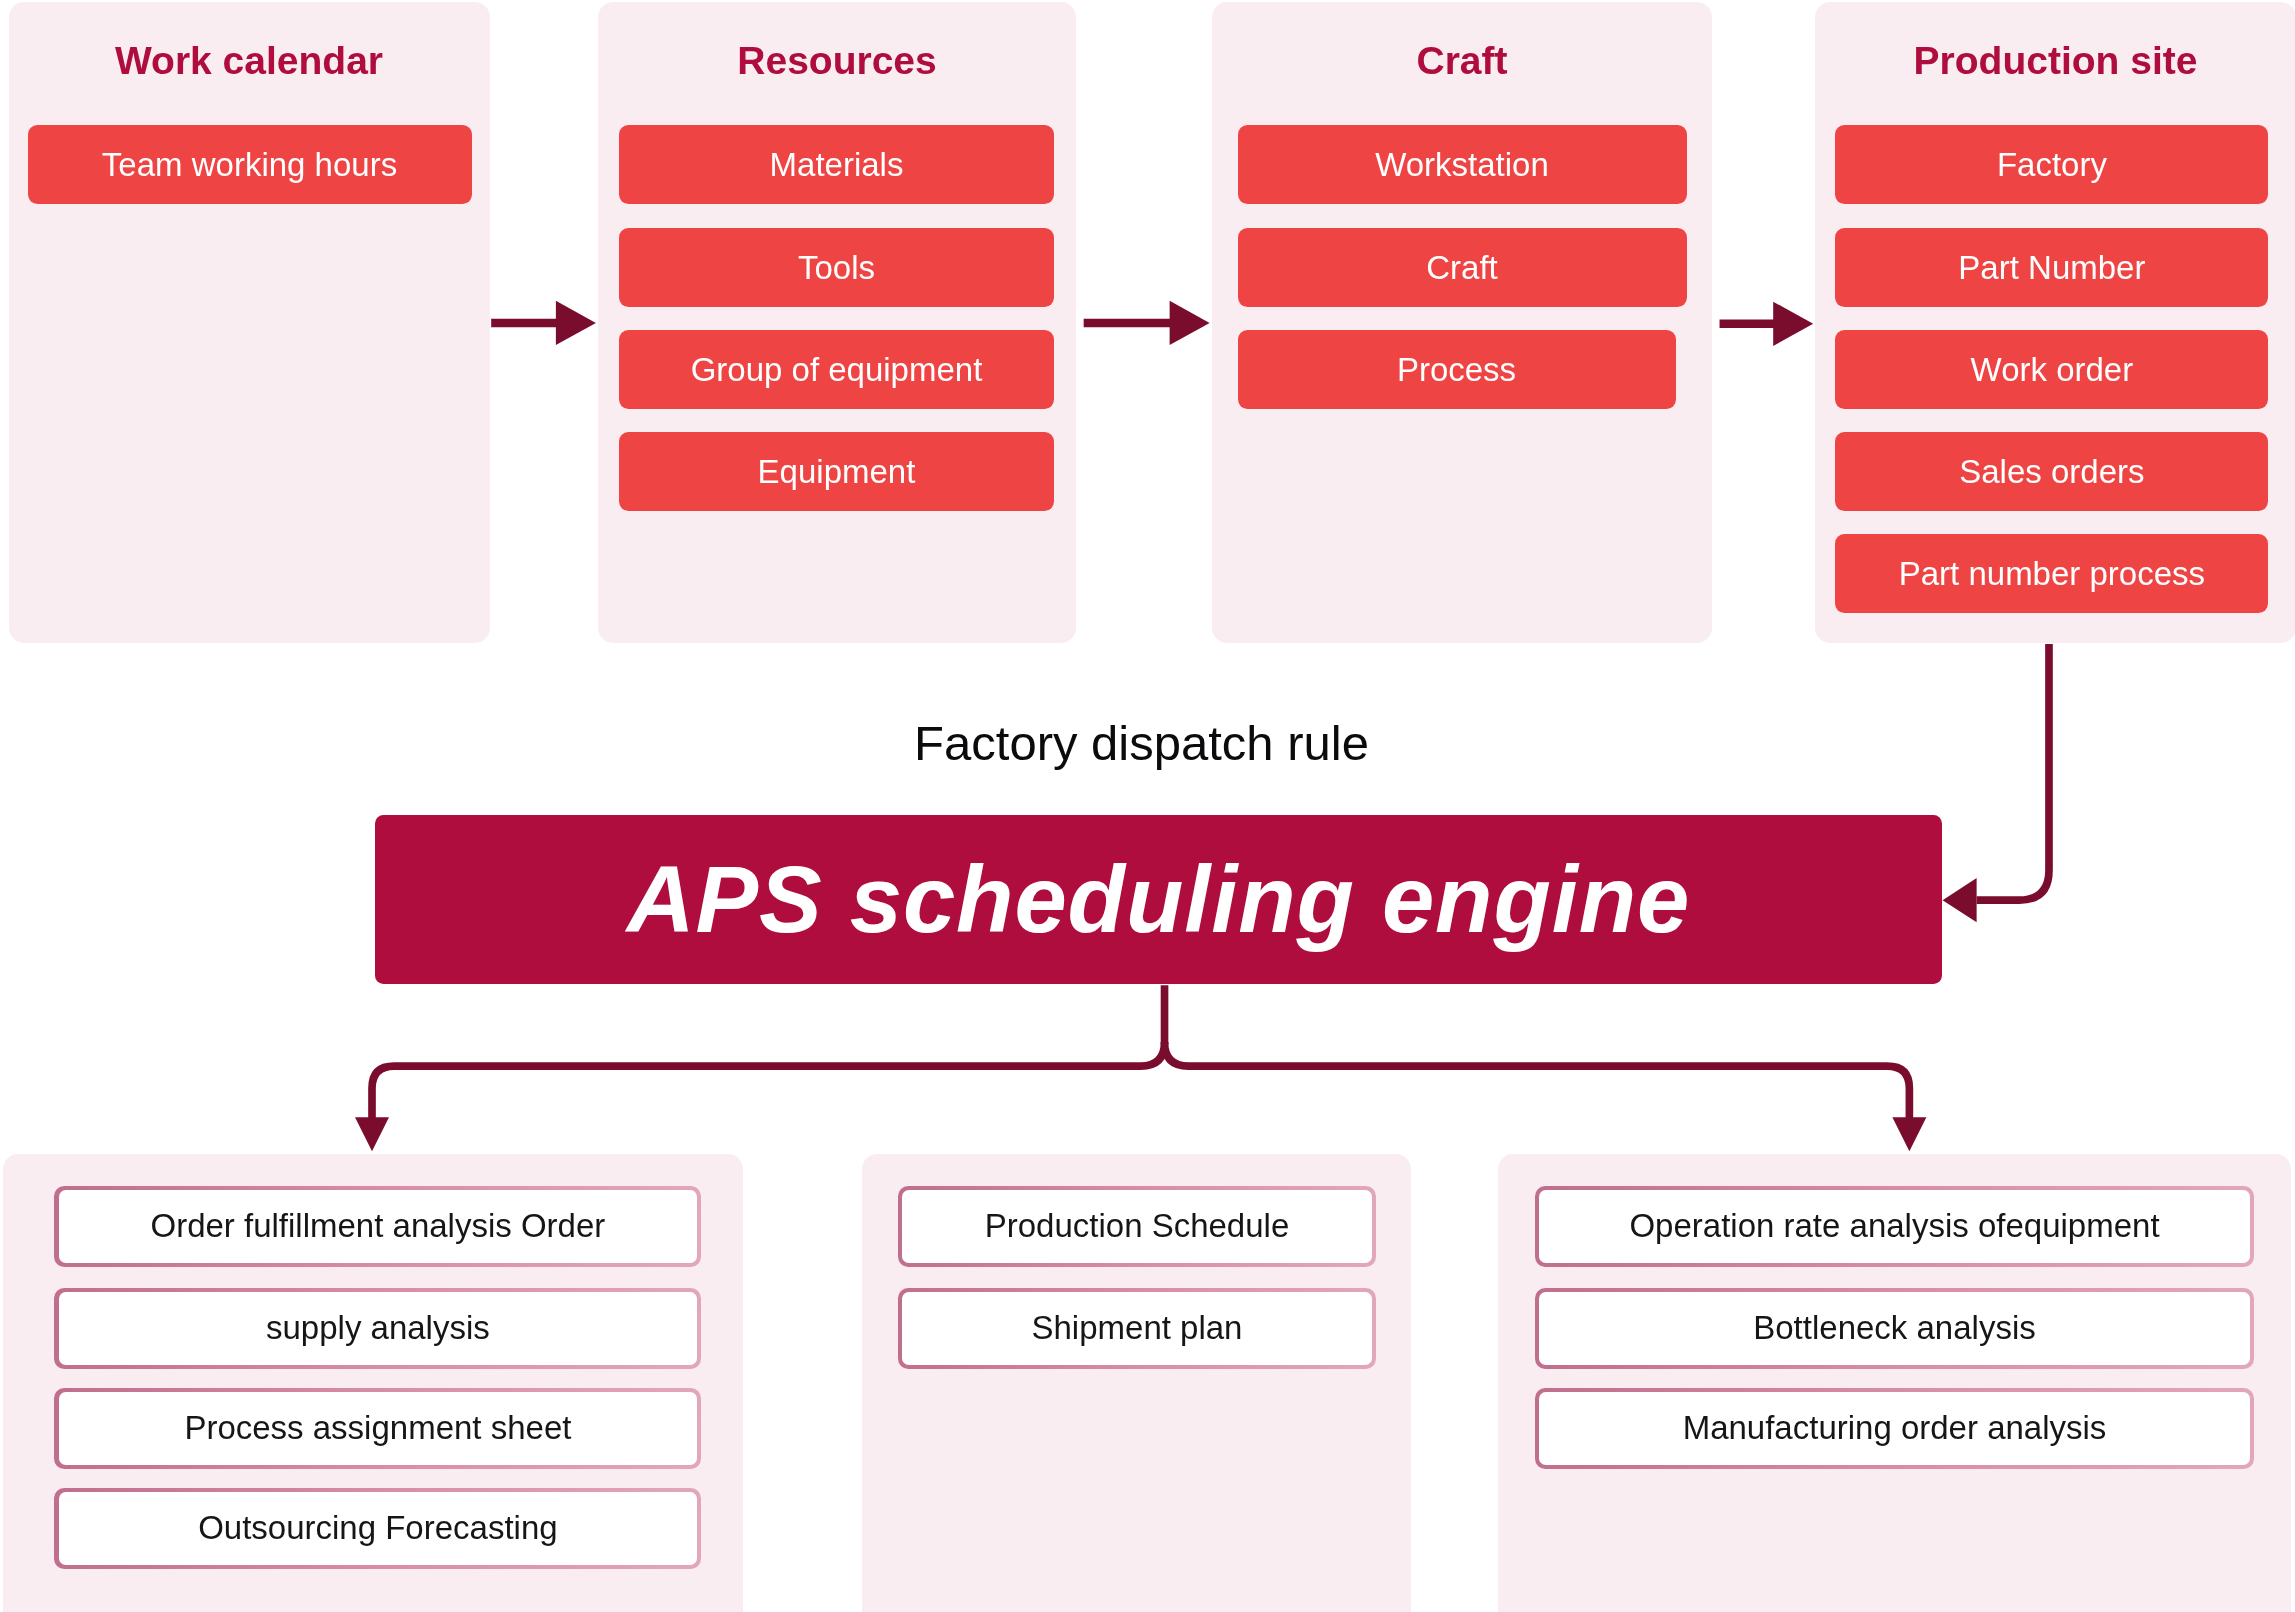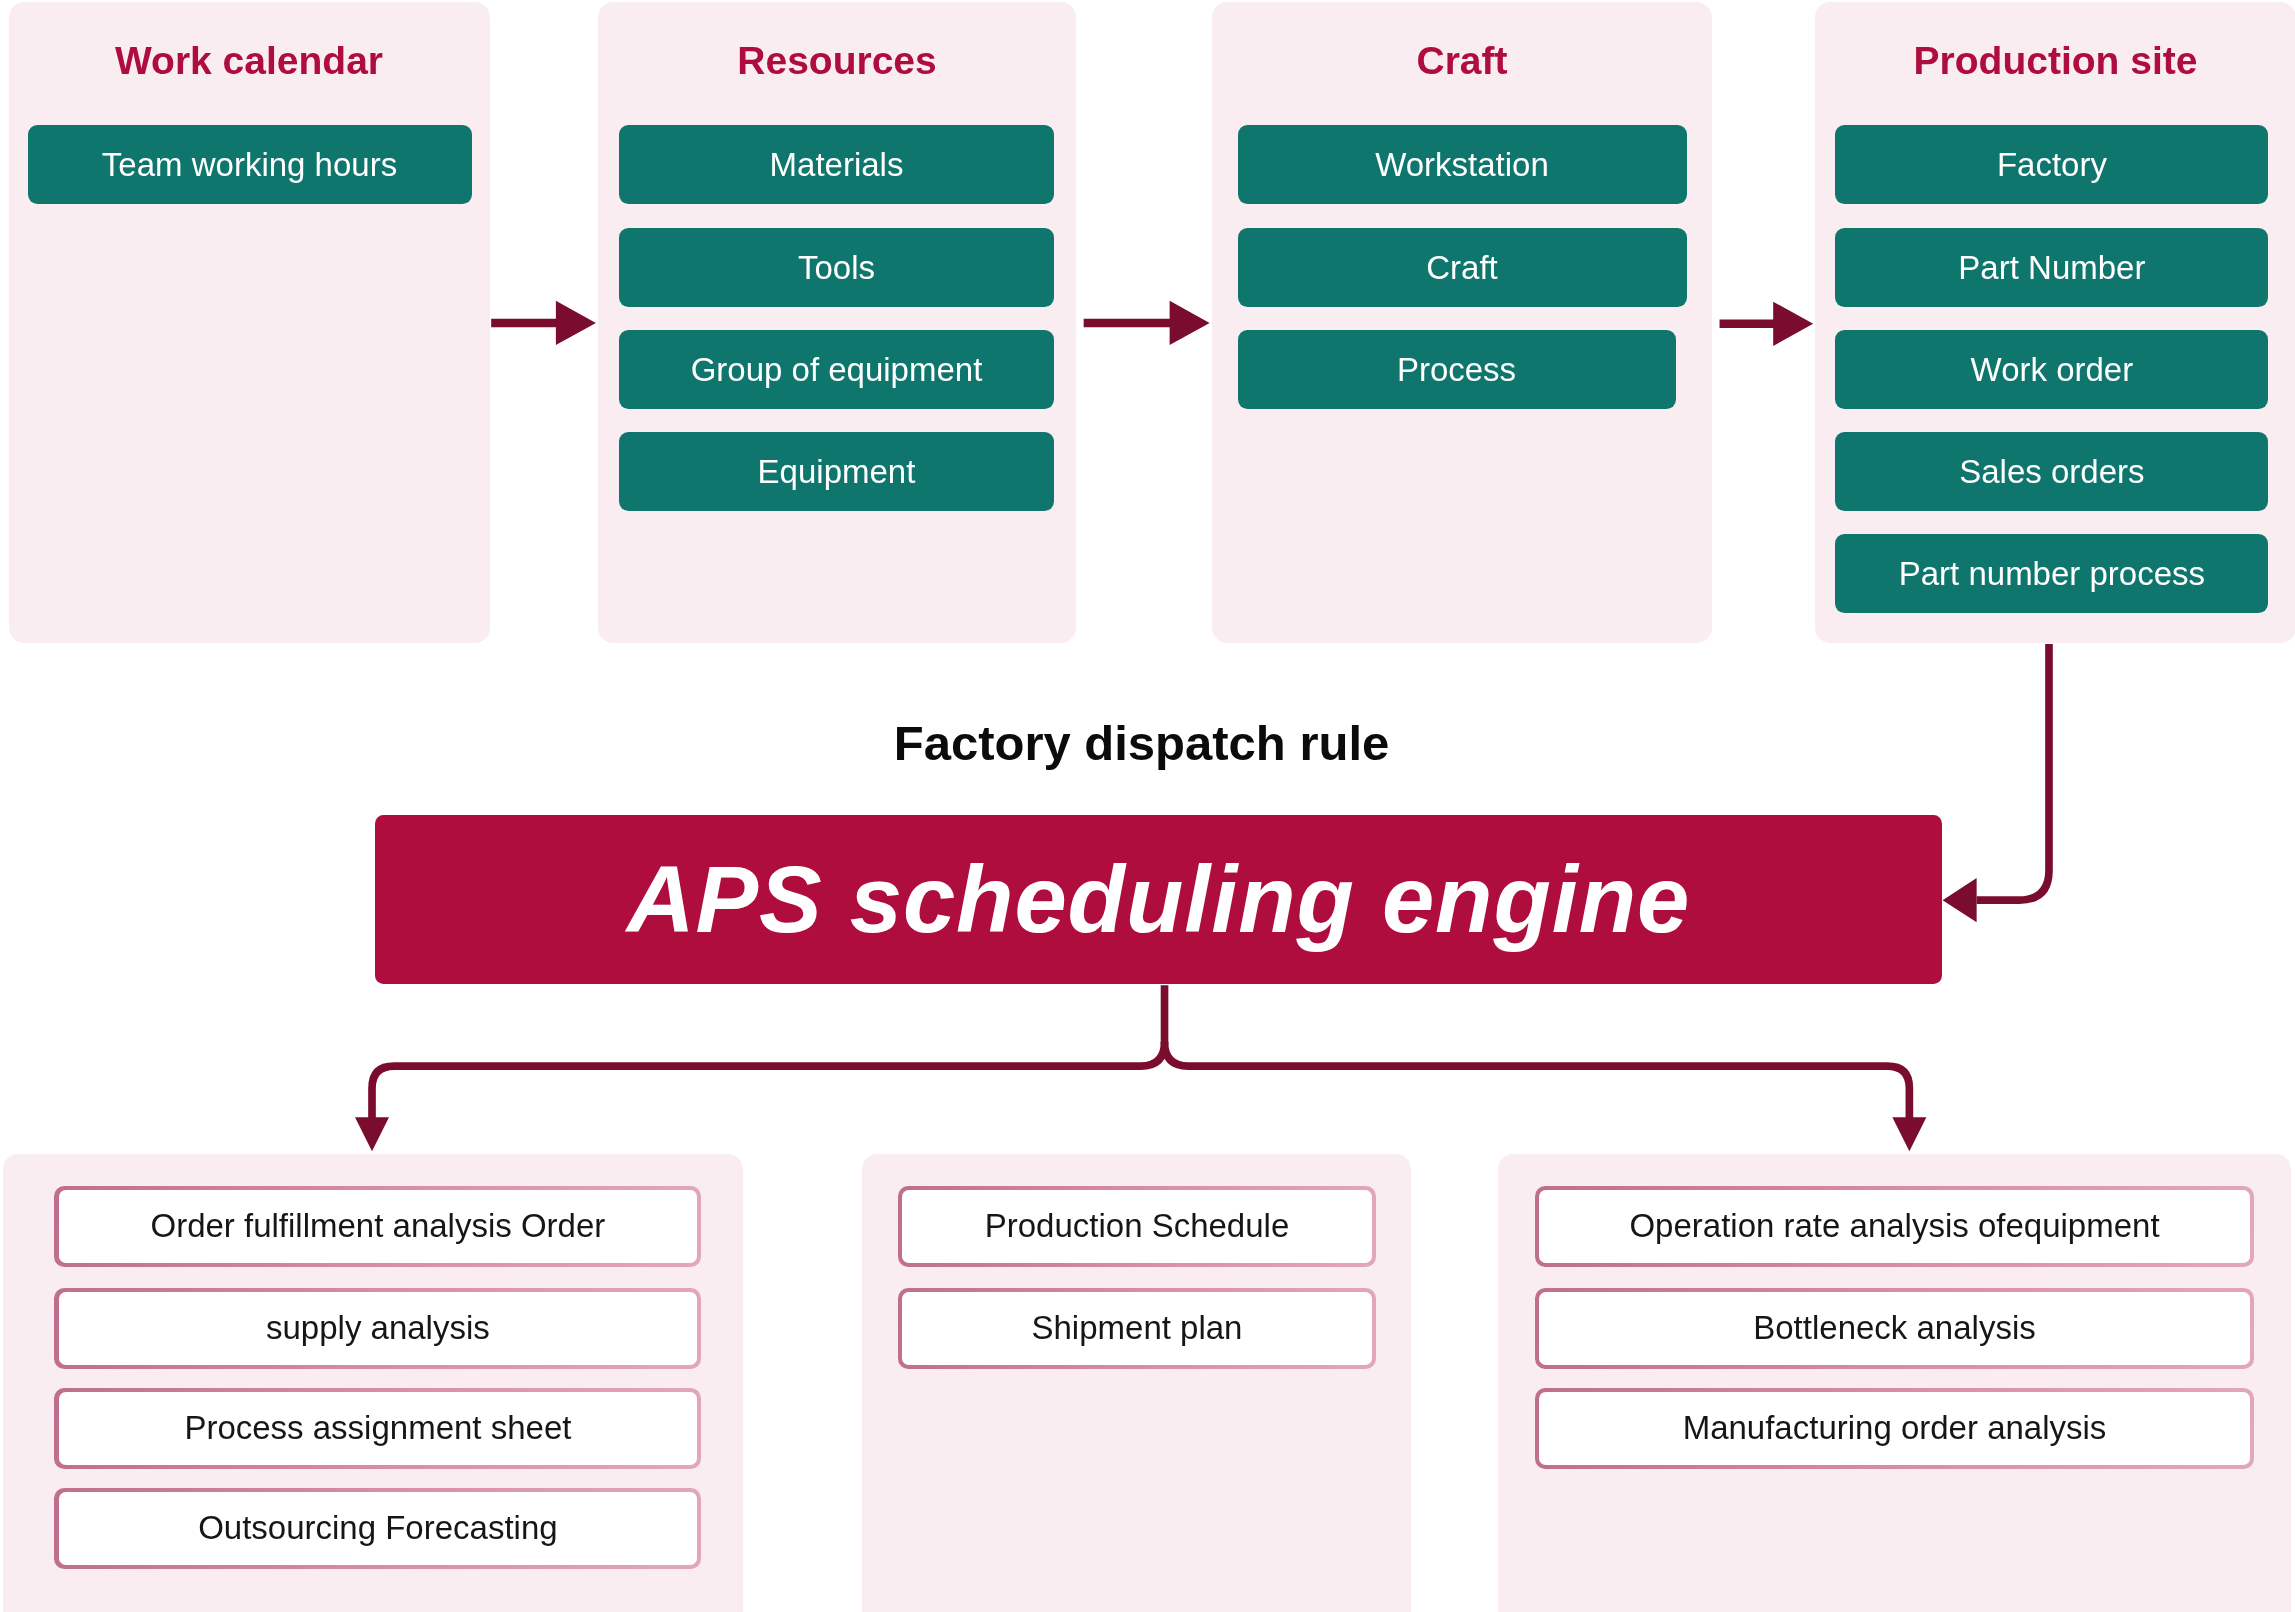--- a/index.html
+++ b/index.html
@@ -11,29 +11,29 @@
   .connectors{position:absolute;left:0;top:0;width:2295px;height:1613px;pointer-events:none;}
 
   .top-panel{
     position:absolute;top:1.7px;height:641px;background:#FAEDF2;border-radius:15.3px;
   }
   .top-title{
     position:absolute;left:0;right:0;top:37px;text-align:center;
     font-size:39px;font-weight:bold;color:#AE0D3D;letter-spacing:0;
   }
   .node{
-    position:absolute;background:#0f766e;border-radius:9.4px;
+    position:absolute;background:#ef4444;border-radius:9.4px;
     display:flex;align-items:center;justify-content:center;
     color:#ffffff;font-size:33px;line-height:1;height:79px;
   }
   .r1{top:123px}.r2{top:226px}.r3{top:328px}.r4{top:430px}.r5{top:532px}
 
   .heading{
     position:absolute;left:690px;top:715px;width:903px;text-align:center;
-    font-size:49px;font-weight:bold;color:#0b0b0e;
+    font-size:49px;font-weight:normal;color:#0b0b0e;
   }
   .banner{
     position:absolute;left:375px;top:815px;width:1567px;height:169px;
     background:#AE0D3D;border-radius:8.5px;
     display:flex;align-items:center;justify-content:center;
     color:#ffffff;font-size:94px;font-weight:bold;letter-spacing:0.9px;font-style:italic;
   }
 
   .bottom-panel{
     position:absolute;top:1154px;height:477px;background:#FAEDF2;border-radius:15.3px;

